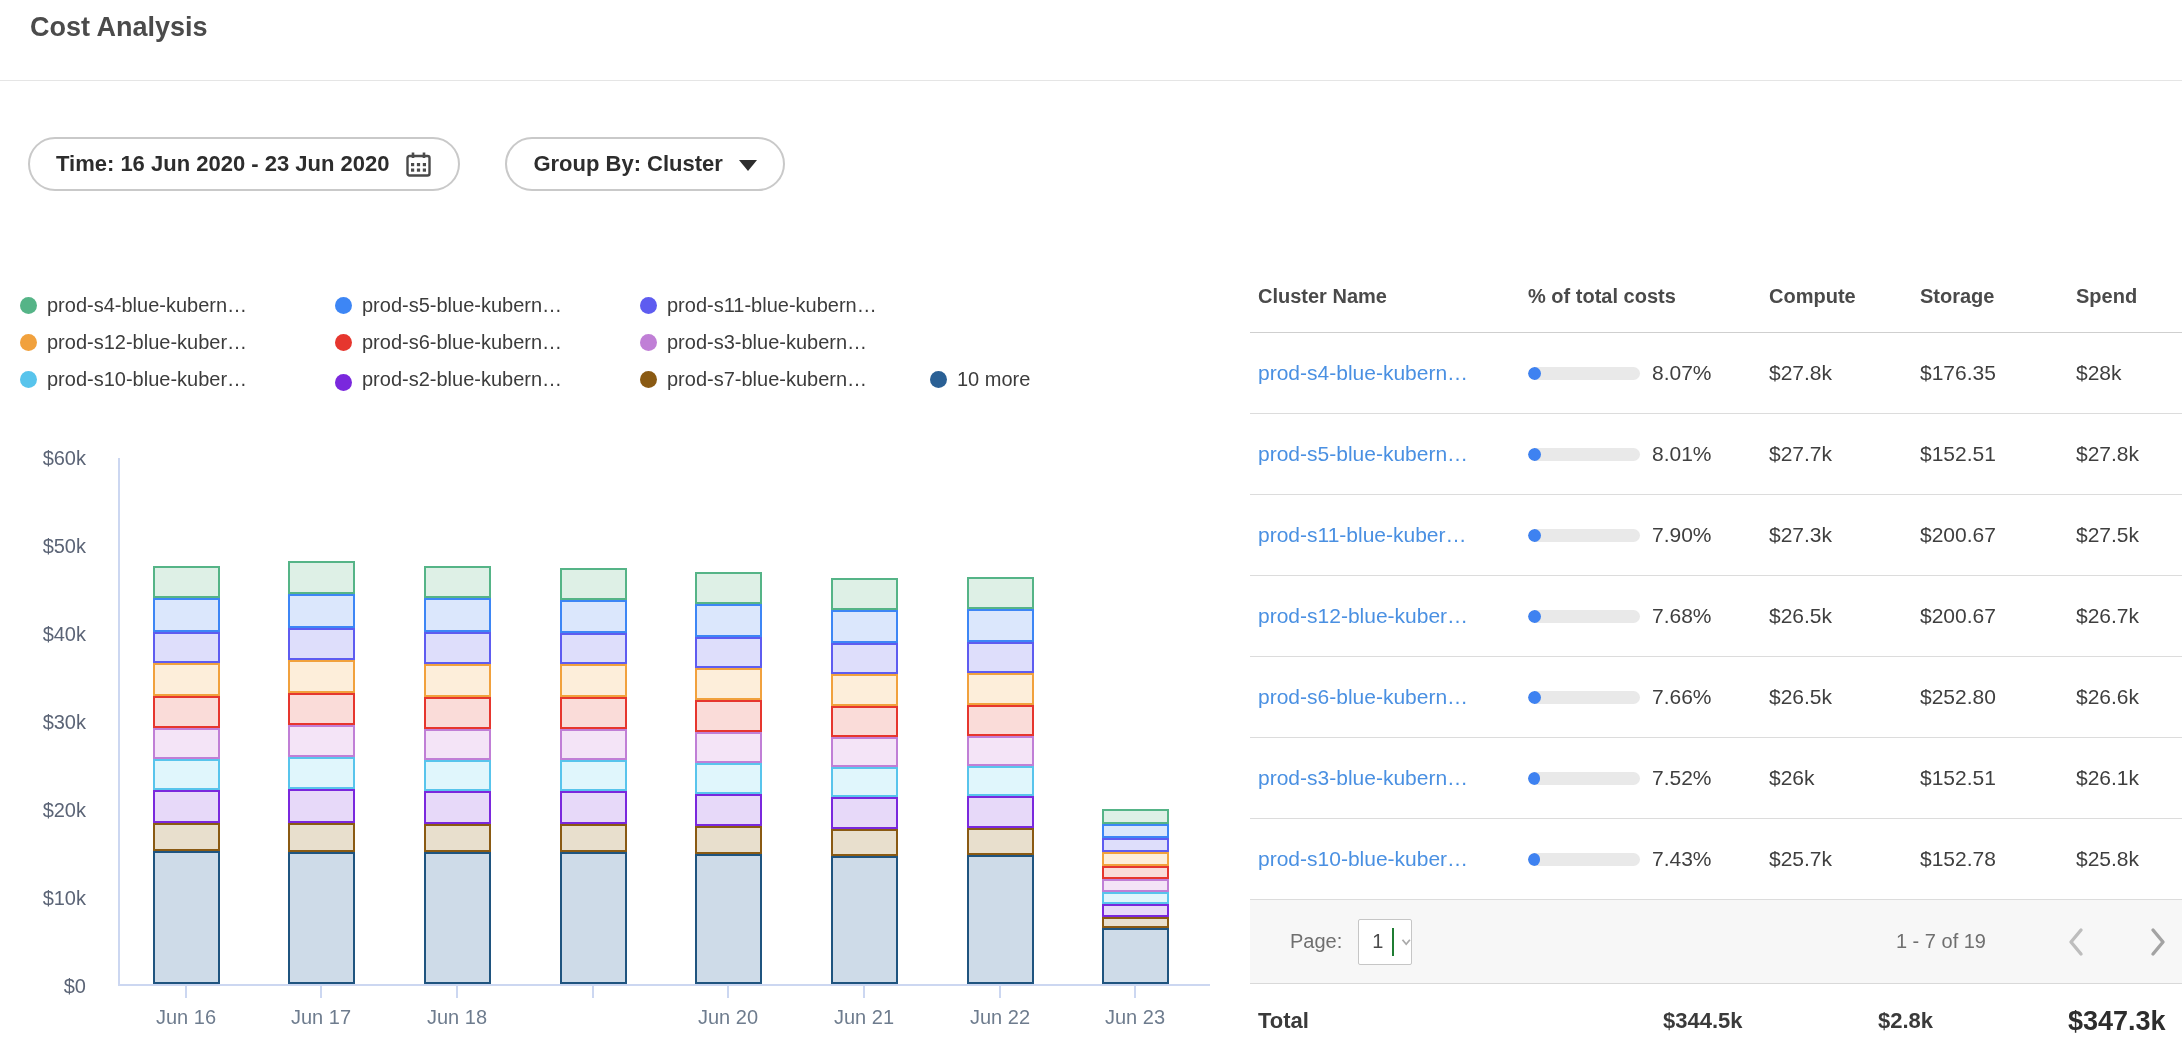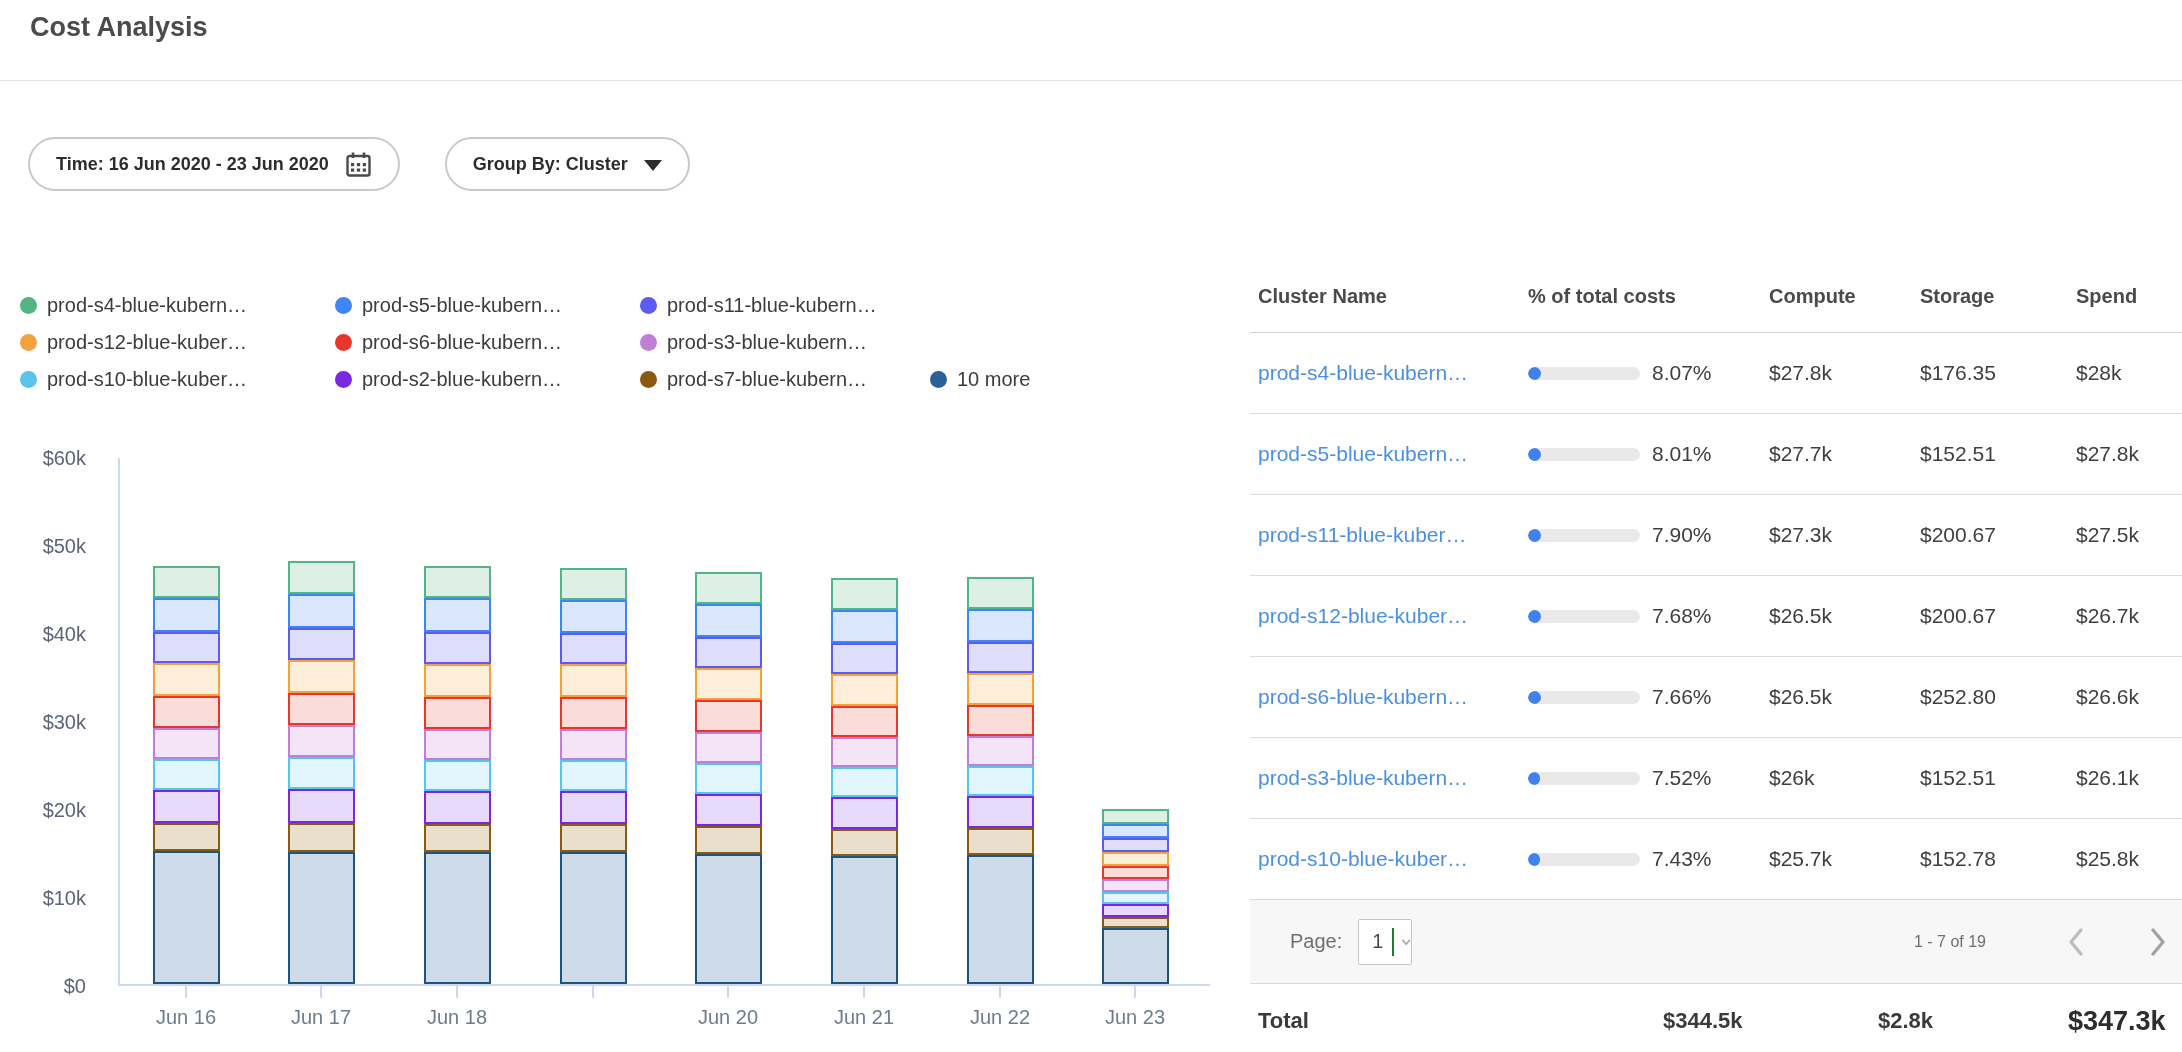--- a/index.html
+++ b/index.html
@@ -7,21 +7,21 @@
         font-family:"Liberation Sans","DejaVu Sans",sans-serif;}
 
   
   .page-title{position:absolute;left:30px;top:12px;font-size:27px;font-weight:600;color:#4b4b4b;}
   .top-divider{position:absolute;top:80px;left:0;right:0;height:1px;background:#e5e5e5;}
 
   
   .filters{position:absolute;top:137px;left:28px;display:flex;gap:45px;}
   .pill{height:54px;border:2px solid #c9c9c9;border-radius:29px;display:flex;align-items:center;
         padding:0 26px;gap:16px;background:#fff;cursor:pointer;box-sizing:border-box;}
-  .pill-label{font-size:18px;font-weight:700;color:#2d2d2d;white-space:nowrap;}
+  .pill-label{font-size:22px;font-weight:700;color:#2d2d2d;white-space:nowrap;}
   .caret{width:0;height:0;border-left:9px solid transparent;border-right:9px solid transparent;
          border-top:11px solid #2d2d2d;margin-top:3px;}
   .cal-icon{width:27px;height:27px;display:block;}
 
   
   .legend{position:absolute;top:294px;left:20px;display:flex;flex-direction:column;gap:14px;}
   .legend-row{display:flex;}
   .legend-item{display:flex;align-items:center;cursor:pointer;}
   .legend-dot{width:17px;height:17px;border-radius:50%;margin-right:10px;flex:none;}
   .legend-label{font-size:20px;color:#3c3c3c;white-space:nowrap;}
@@ -51,21 +51,21 @@
 
   
   .pg-band{height:84px;background:#f7f7f7;border-bottom:1px solid #d9d9d9;display:flex;align-items:center;
            padding-left:40px;box-sizing:border-box;}
   .pg-label{font-size:20px;color:#6f6f6f;}
   .pg-select{margin-left:16px;width:54px;height:46px;background:#fff;border:1px solid #c6c6c6;border-radius:2px;
              display:flex;align-items:center;cursor:pointer;box-sizing:border-box;}
   .pg-num{font-size:20px;color:#4a4a4a;margin-left:13px;}
   .pg-caret-line{width:2px;height:28px;background:#1f7d33;margin-left:9px;}
   .pg-chev-sm{margin-left:7px;display:block;}
-  .pg-range{margin-left:auto;font-size:16px;color:#6f6f6f;}
+  .pg-range{margin-left:auto;font-size:20px;color:#6f6f6f;}
   .pg-arrow{background:none;border:none;padding:0;cursor:pointer;display:flex;align-items:center;}
   .pg-prev{margin-left:80px;}
   .pg-next{margin-left:62px;margin-right:14px;}
 
   
   .total-row{display:grid;grid-template-columns:270px 135px 215px 190px 1fr;padding-left:8px;height:74px;
              align-items:center;font-size:22px;font-weight:700;color:#3a3a3a;}
   .grand{font-size:27px;color:#2d2d2d;}
 </style>
 </head>
@@ -124,21 +124,21 @@
         <div class="legend-item" style="width: 290px;">
           <span class="legend-dot" style="background: rgb(192, 127, 214);"></span>
           <span class="legend-label">prod-s3-blue-kubern…</span>
         </div>
       </div>
       <div class="legend-row">
         <div class="legend-item" style="width: 315px;">
           <span class="legend-dot" style="background: rgb(88, 196, 236);"></span>
           <span class="legend-label">prod-s10-blue-kuber…</span>
         </div>
-        <div class="legend-item" style="width: 305px;">
+        <div class="legend-item" style="width: 305px; align-items: flex-end;">
           <span class="legend-dot" style="background: rgb(122, 40, 221);"></span>
           <span class="legend-label">prod-s2-blue-kubern…</span>
         </div>
         <div class="legend-item" style="width: 290px;">
           <span class="legend-dot" style="background: rgb(138, 90, 19);"></span>
           <span class="legend-label">prod-s7-blue-kubern…</span>
         </div>
         <div class="legend-item">
           <span class="legend-dot" style="background: rgb(42, 96, 149);"></span>
           <span class="legend-label">10 more</span>

